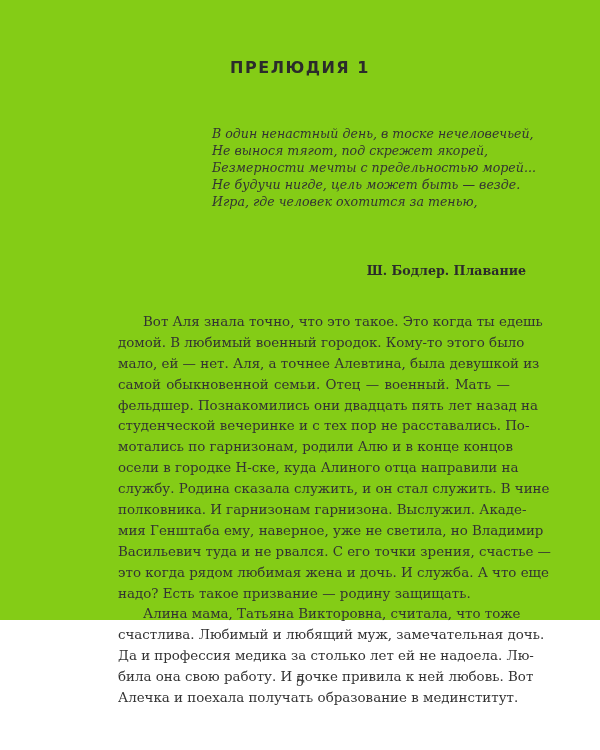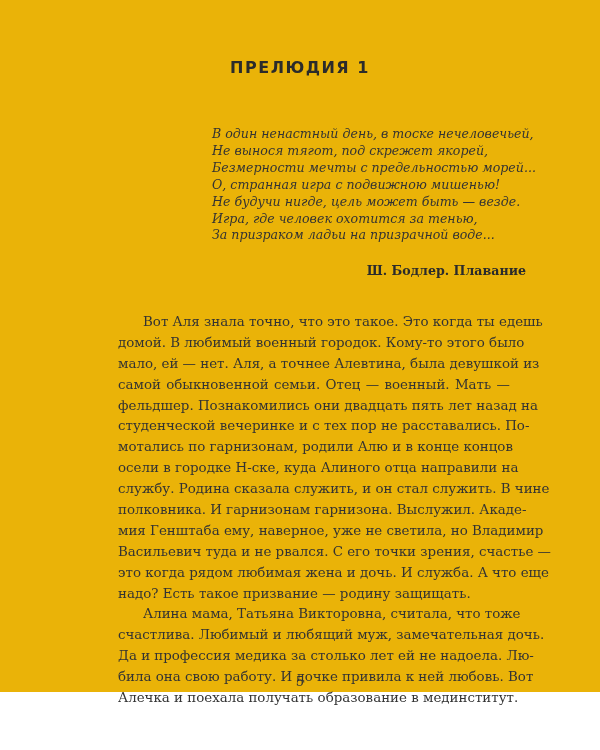--- a/index.html
+++ b/index.html
@@ -1,17 +1,17 @@
 <!DOCTYPE html>
 <html><head>
   <meta charset="utf-8">
   <style>
     html, body { margin: 0; padding: 0; background: #ffffff; }
     body { width: 600px; height: 750px; position: relative; overflow: hidden; color: #2a2a2a; }
-    .page { position: absolute; left: 0; top: 0; width: 600px; height: 692px; background: #eab308; }
+    .page { position: absolute; left: 0; top: 0; width: 600px; height: 620px; background: #84cc16; }
     .title {
       position: absolute; left: 0; width: 600px; top: 58px; text-align: center;
       font-family: "DejaVu Sans", sans-serif; font-weight: bold; font-size: 16px;
       letter-spacing: 1.5px; color: #2b2b2b;
     }
     .epigraph {
       position: absolute; left: 212px; top: 126px; width: 300px;
       font-family: "DejaVu Serif", serif; font-style: italic; font-size: 12.6px;
       line-height: 16.9px; color: #333;
     }
@@ -35,24 +35,22 @@
 </head>
 <body>
 
 <div class="page">
   <div class="title">ПРЕЛЮДИЯ 1</div>
 
   <div class="epigraph">
     <div class="line">В один ненастный день, в тоске нечеловечьей,</div>
     <div class="line">Не вынося тягот, под скрежет якорей,</div>
     <div class="line">Безмерности мечты с предельностью морей...</div>
-    <div class="line">О, странная игра с подвижною мишенью!</div>
     <div class="line">Не будучи нигде, цель может быть — везде.</div>
     <div class="line">Игра, где человек охотится за тенью,</div>
-    <div class="line">За призраком ладьи на призрачной воде...</div>
   </div>
   <div class="attribution">Ш. Бодлер. Плавание</div>
 
   <div class="body-text">
     <span class="line indent">Вот Аля знала точно, что это такое. Это когда ты едешь</span>
     <span class="line">домой. В любимый военный городок. Кому-то этого было</span>
     <span class="line">мало, ей — нет. Аля, а точнее Алевтина, была девушкой из</span>
     <span class="line">самой обыкновенной семьи. Отец — военный. Мать —</span>
     <span class="line">фельдшер. Познакомились они двадцать пять лет назад на</span>
     <span class="line">студенческой вечеринке и с тех пор не расставались. По-</span>

